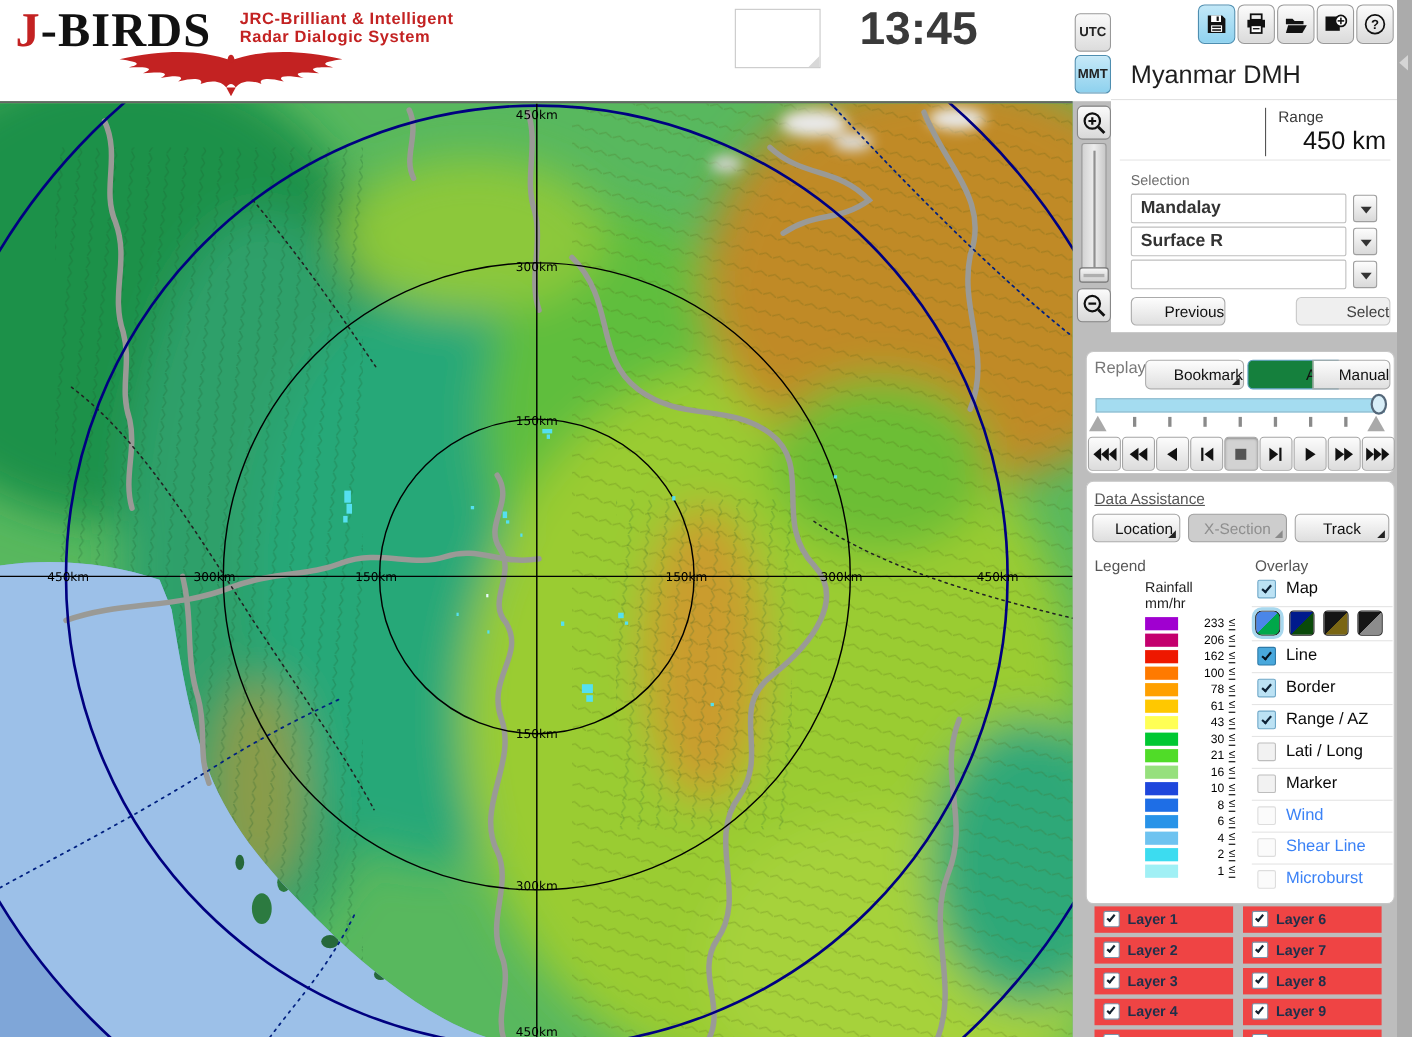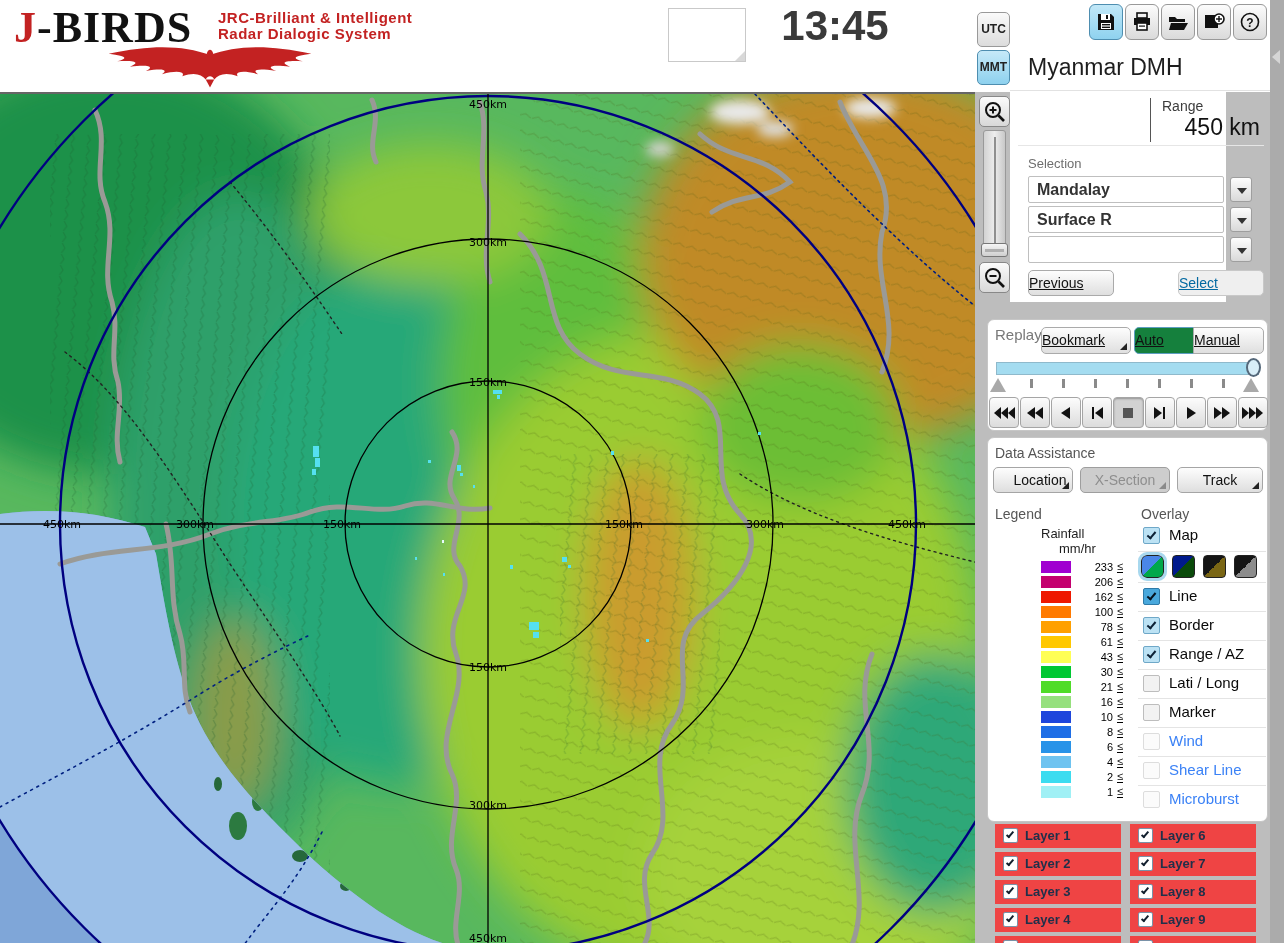--- a/index.html
+++ b/index.html
@@ -49,40 +49,40 @@
   #zoom-track { position:absolute; left:983px; top:130px; width:23px; height:122px;
     border:1px solid #999; border-radius:3px; background:linear-gradient(90deg,#D2D2D2,#EDEDED 50%,#C8C8C8); }
   #zoom-track-line { position:absolute; left:10px; top:6px; width:2px; height:106px; background:#909090; }
   #zoom-thumb { position:absolute; left:981px; top:243px; width:27px; height:14px;
     border:1px solid #777; border-radius:3px;
     background:linear-gradient(#F5F5F5,#CFCFCF); cursor:pointer; }
   #zoom-thumb::after { content:""; position:absolute; left:3px; top:5px; width:19px; height:3px;
     background:#AFAFAF; }
 
   
-  #panel-top { position:absolute; left:1010px; top:44px; width:216px; height:258px; background:#FFF; }
+  #panel-top { position:absolute; left:1010px; top:44px; width:260px; height:258px; background:#FFF; }
   #station-name { position:absolute; left:18px; top:10px; font-size:23px; color:#1E1E1E; }
   #title-sep { position:absolute; left:0; top:46px; width:260px; border-top:1px solid #E2E2E2; }
   #range-box { position:absolute; left:8px; top:50px; width:246px; height:52px; border-bottom:1px solid #E6E6E6; }
   #range-divider { position:absolute; left:132px; top:4px; width:1px; height:44px; background:#555; }
   #range-label { position:absolute; left:144px; top:4px; font-size:14px; color:#3C3C3C; }
   #range-value { position:absolute; right:4px; top:20px; font-size:23px; color:#111; }
   #selection-label { position:absolute; left:18px; top:112px; font-size:13px; color:#6E6E6E; }
   .sel-row { position:absolute; left:18px; width:224px; height:27px; }
   .sel-field { position:absolute; left:0; top:0; width:196px; height:27px; background:#FFF;
     border:1px solid #BFBFBF; border-radius:2px; font-size:16px; font-weight:bold; color:#333;
     line-height:25px; padding-left:8px; }
   .sel-drop { position:absolute; right:0; top:1px; width:22px; height:25px; border:1px solid #9E9E9E;
     border-radius:3px; background:linear-gradient(#FDFDFD,#D9D9D9); cursor:pointer; }
   .tri-down { position:absolute; left:6px; top:10px; width:0; height:0;
     border-left:5px solid transparent; border-right:5px solid transparent; border-top:6px solid #333; }
   .push-btn { position:absolute; height:26px; border:1px solid #AAA; border-radius:5px;
-    background:linear-gradient(#FDFDFD,#DFDFDF); font-size:14px; color:#111; text-align:left;
-    line-height:24px; cursor:pointer;text-decoration:underline; }
-  .push-btn.disabled { color:#0369a1; background:#EFEFEF; border-color:#C8C8C8; cursor:default; }
+    background:linear-gradient(#FDFDFD,#DFDFDF); font-size:14px; color:#111; text-align:right;
+    line-height:24px; cursor:pointer; }
+  .push-btn.disabled { color:#404040; background:#EFEFEF; border-color:#C8C8C8; cursor:default; }
 
   .card { position:absolute; left:987px; width:281px; background:#FFF; border:1px solid #C6C6C6;
     border-radius:7px; }
   #card-replay { top:319px; height:112px; }
   #replay-label { position:absolute; left:7px; top:6px; font-size:15px; color:#787878; }
   .corner-tri { position:absolute; right:3px; bottom:3px; width:0; height:0;
     border-left:7px solid transparent; border-bottom:7px solid #222; }
   .corner-tri.gray { border-bottom-color:#8A8A8A; }
   #bookmark-btn { position:absolute; left:53px; top:7px; width:90px; height:27px; }
   #auto-btn { position:absolute; left:146px; top:7px; width:83px; height:27px;
@@ -103,21 +103,21 @@
 
   #card-assist { top:437px; height:385px; }
   .panel-label { position:absolute; font-size:14px; color:#565656; }
   .da-btn { position:absolute; top:29px; height:26px; border:1px solid #A5A5A5; border-radius:5px;
     background:linear-gradient(#FDFDFD,#DEDEDE); font-size:14px; color:#111; text-align:center;
     line-height:24px; cursor:pointer; }
   .da-btn.disabled { background:#CDCDCD; color:#8E8E8E; border-color:#9E9E9E; }
 
   #legend-col { position:absolute; left:16px; top:88px; width:140px;padding-left:37px; }
   #legend-title { font-size:13px; color:#1E1E1E; }
-  #legend-unit { font-size:13px; color:#1E1E1E; margin-bottom:4px;margin-left:18px; }
+  #legend-unit { font-size:13px; color:#1E1E1E; margin-bottom:4px; }
   .leg-row { position:relative; height:15px; }
   .leg-swatch { position:absolute; left:0; top:1px; width:30px; height:12px; }
   .leg-val { position:absolute; left:32px; top:1px; width:40px; font-size:11px; color:#000; text-align:right; }
   .leq { position:absolute; left:76px; top:1px; font-size:11px; color:#000; border-bottom:1px solid #000; line-height:11px; }
 
   #overlay-col { position:absolute; left:150px; top:84px; width:128px; }
   .ov-row { position:relative; height:29px; border-top:1px solid #E4E4E4; cursor:pointer; }
   .ov-row:first-child { border-top:none; }
   .cb { position:absolute; left:5px; top:5px; width:17px; height:17px; border:1px solid #9AB6C6;
     border-radius:2px; background:#F3F3F3; }
@@ -459,21 +459,21 @@
         <svg width="24" height="16" viewBox="0 0 24 16">
           <polygon points="1,2 8,8 1,14" fill="#111"></polygon>
           <polygon points="8,2 15,8 8,14" fill="#111"></polygon>
           <polygon points="15,2 22,8 15,14" fill="#111"></polygon>
         </svg>
       </div>
   </div>
 </div>
 
 <div class="card" id="card-assist">
-  <div class="panel-label" style="left:7px; top:7px;">Data Assistance</div>
+  <div class="panel-label" style="left:7px; top:7px;text-decoration:underline;">Data Assistance</div>
   <div class="da-btn" style="left:5px; width:80px;padding-left:14px;"><span>Location</span><div class="corner-tri"></div></div>
   <div class="da-btn disabled" style="left:92px; width:90px;"><span>X-Section</span><div class="corner-tri gray"></div></div>
   <div class="da-btn" style="left:189px; width:86px;"><span>Track</span><div class="corner-tri"></div></div>
 
   <div class="panel-label" style="left:7px; top:68px;">Legend</div>
   <div class="panel-label" style="left:153px; top:68px;">Overlay</div>
 
   <div id="legend-col">
     <div id="legend-title">Rainfall</div>
     <div id="legend-unit">mm/hr</div>

